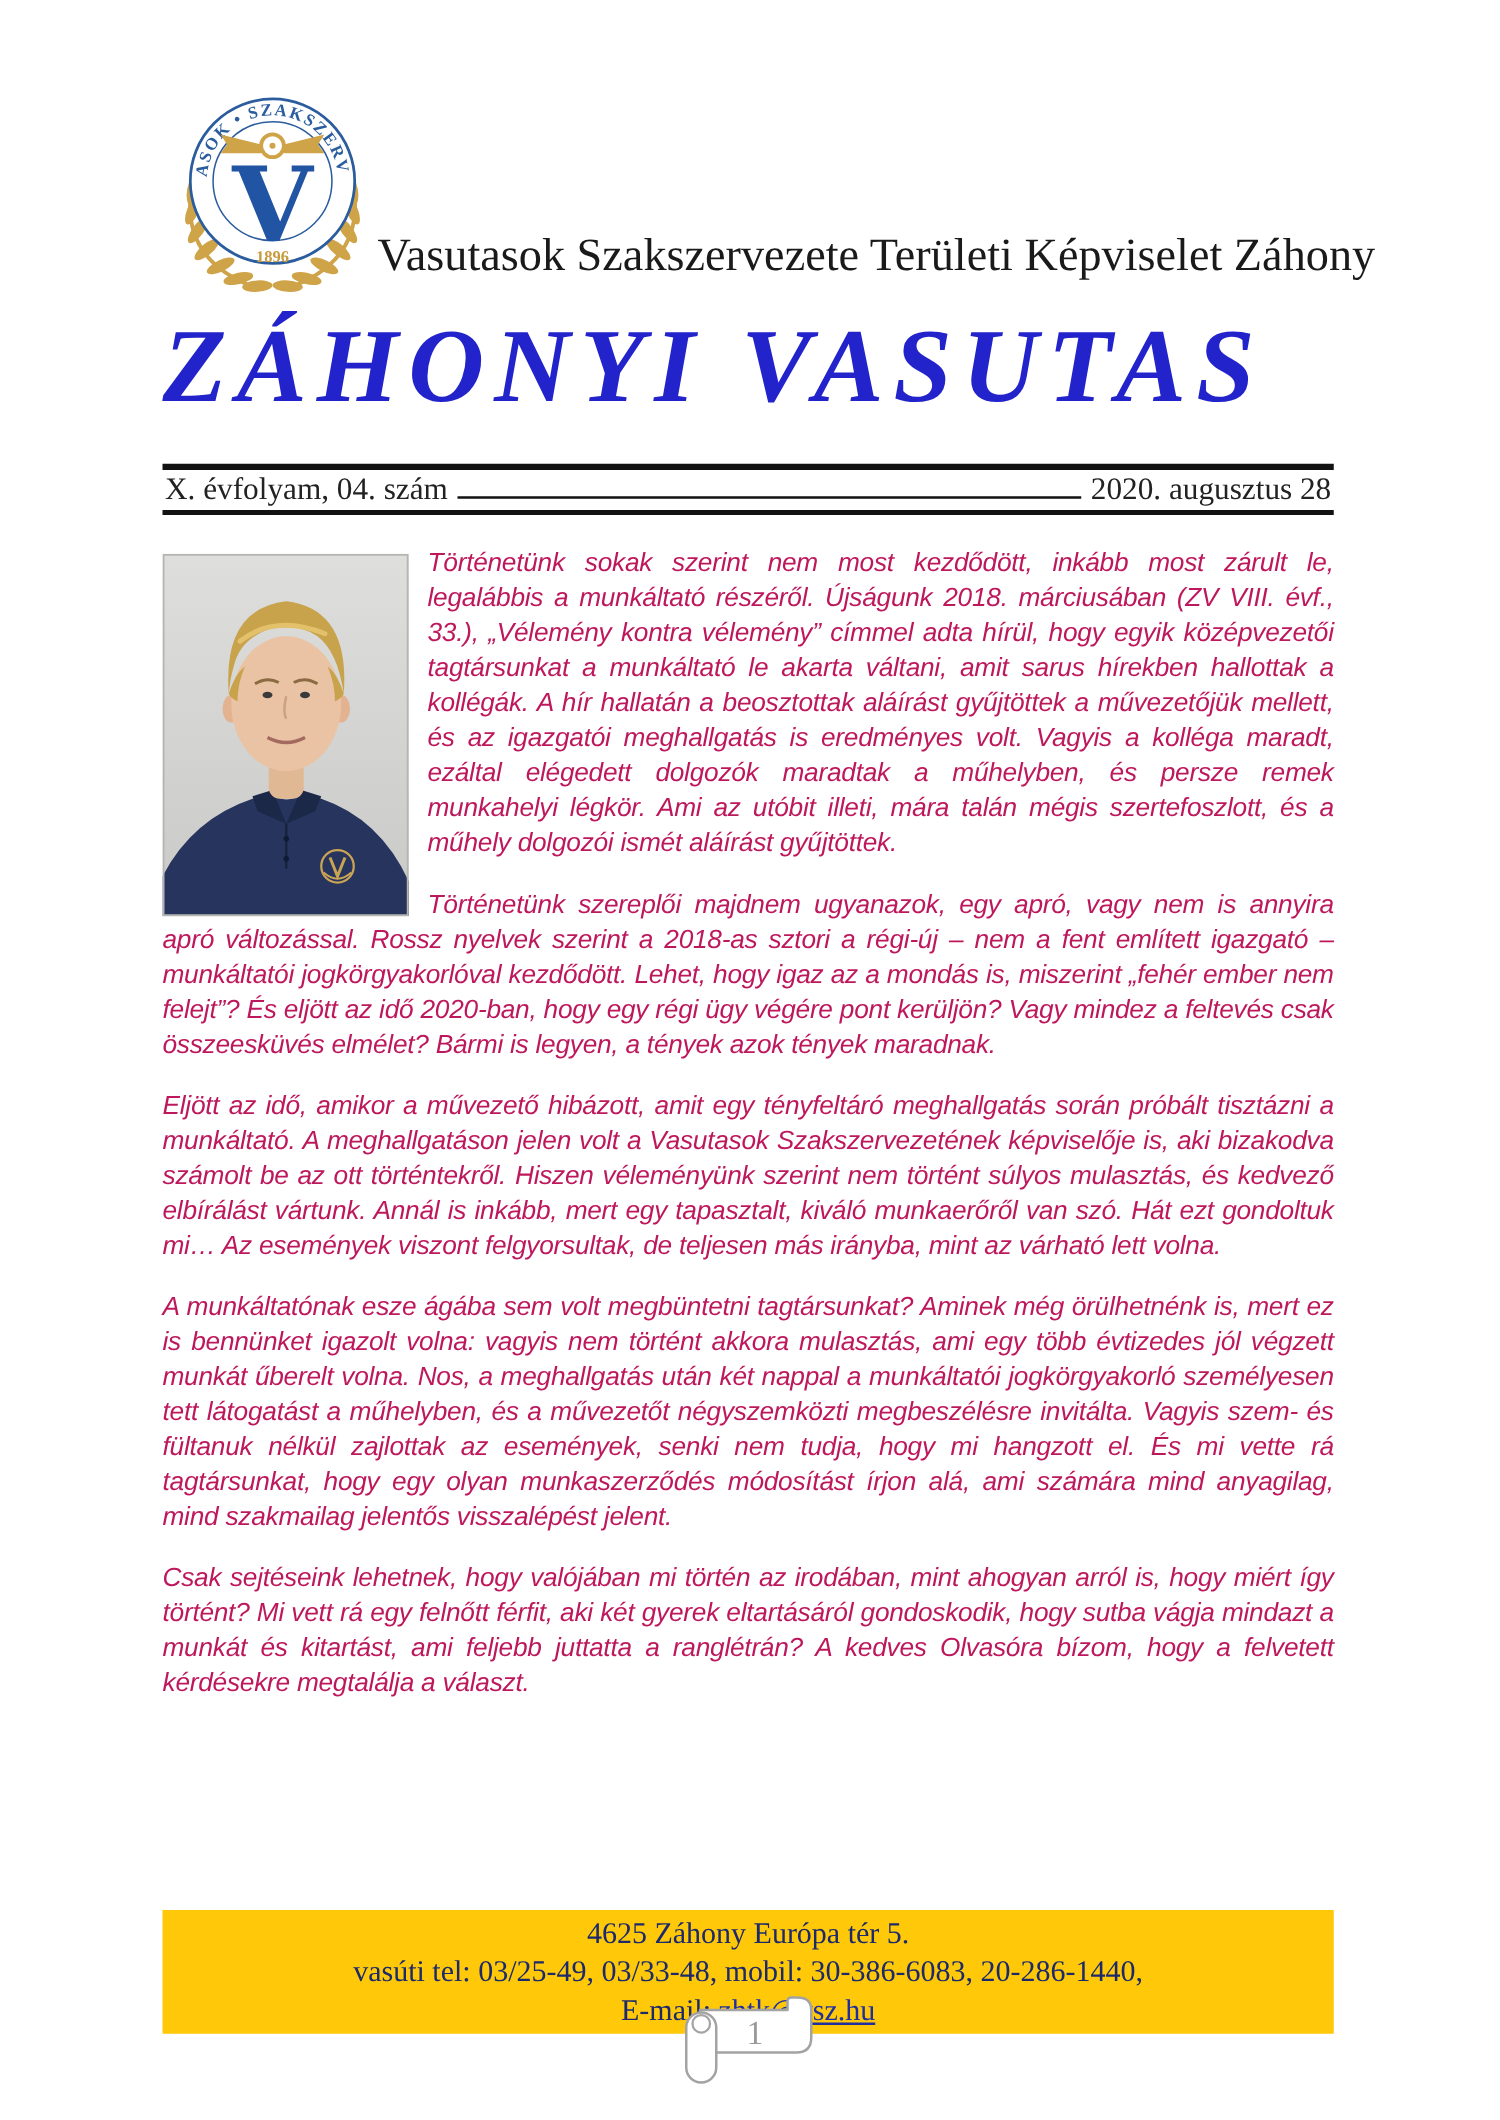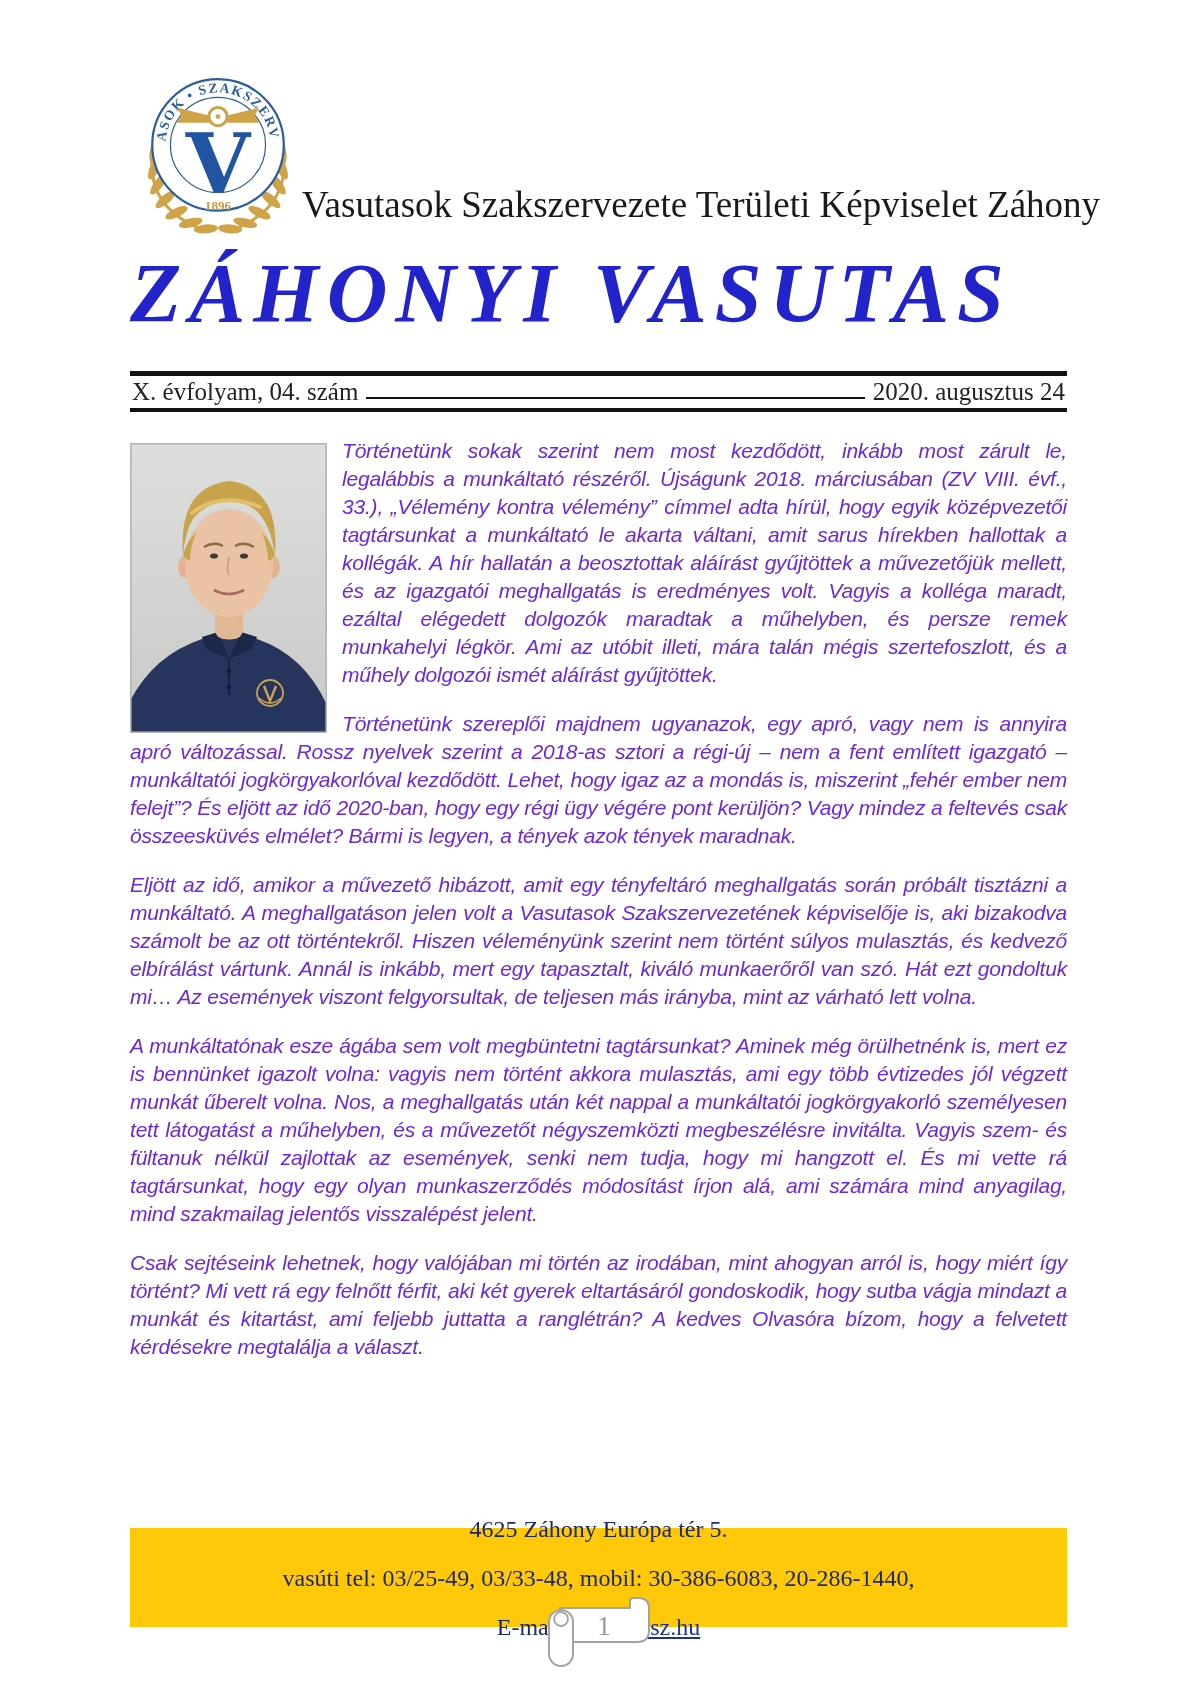--- a/index.html
+++ b/index.html
@@ -18,29 +18,29 @@
   .issue-bar{position:absolute;left:0;right:0;top:371px;border-top:5px solid #121212;padding-top:1px;}
   .issue-row{display:flex;align-items:flex-end;border-bottom:4px solid #121212;padding:1px 2px 2px;}
   .issue-row span{font-size:25px;color:#222;white-space:nowrap;}
   .issue-fill{flex:1;border-bottom:2px solid #121212;margin:0 8px 7px;}
 
   
   .article{position:absolute;left:0;top:437px;width:937px;}
   .article h1{margin:0 0 14px 0;font-family:"DejaVu Sans",sans-serif;
               font-weight:bold;font-style:italic;font-size:30px;color:#111;}
   .photo{float:left;width:197px;height:290px;margin:6px 15px 4px 0;}
-  .article p{margin:0 0 21px 0;text-align:justify;color:#6d28d9;
+  .article p{margin:0 0 21px 0;text-align:justify;color:#be185d;
              font-family:"Liberation Sans",sans-serif;font-style:italic;
              font-size:21px;line-height:28px;letter-spacing:-0.2px;}
 
   
   .footer-box{position:absolute;left:0;top:1528px;width:100%;height:99px;
               background:var(--footer-yellow,#ffc808);
               display:flex;flex-direction:column;justify-content:center;align-items:center;
-              gap:19px;font-size:24px;line-height:30px;
+              gap:1px;font-size:24px;line-height:30px;
               color:var(--footer-text,#1c2a6b);font-family:"Liberation Serif",serif;}
   .footer-box a{color:#1f2fa0;text-decoration:underline;cursor:pointer;}
   .page-scroll{position:absolute;left:416px;top:1594px;width:112px;height:76px;}
 
   
   .ring-text{font-family:"Liberation Serif",serif;font-weight:bold;font-size:13.5px;
              letter-spacing:1.5px;fill:#2b5d9e;}
   .logo-v{font-family:"DejaVu Serif",serif;font-weight:bold;font-size:82px;fill:#2155a3;}
   .logo-year{font-family:"Liberation Serif",serif;font-weight:bold;font-size:13px;fill:#c79a3e;}
   .scroll-num{font-family:"Liberation Serif",serif;font-size:27px;fill:#9a9a9a;}
@@ -88,21 +88,21 @@
       <text class="logo-year" x="85" y="149" text-anchor="middle">1896</text>
     </svg>
 
     <div class="org-title">Vasutasok Szakszervezete Területi Képviselet Záhony</div>
     <div class="masthead">ZÁHONYI VASUTAS</div>
 
     <div class="issue-bar">
       <div class="issue-row">
         <span>X. évfolyam, 04. szám</span>
         <span class="issue-fill"></span>
-        <span>2020. augusztus 24</span>
+        <span>2020. augusztus 28</span>
       </div>
     </div>
 
     <div class="article">
 
       <svg class="photo" viewBox="0 0 197 290">
         <defs>
           <linearGradient id="bgph" x1="0" y1="0" x2="0" y2="1">
             <stop offset="0" stop-color="#dededc"></stop>
               <stop offset="1" stop-color="#c9c9c7"></stop>

